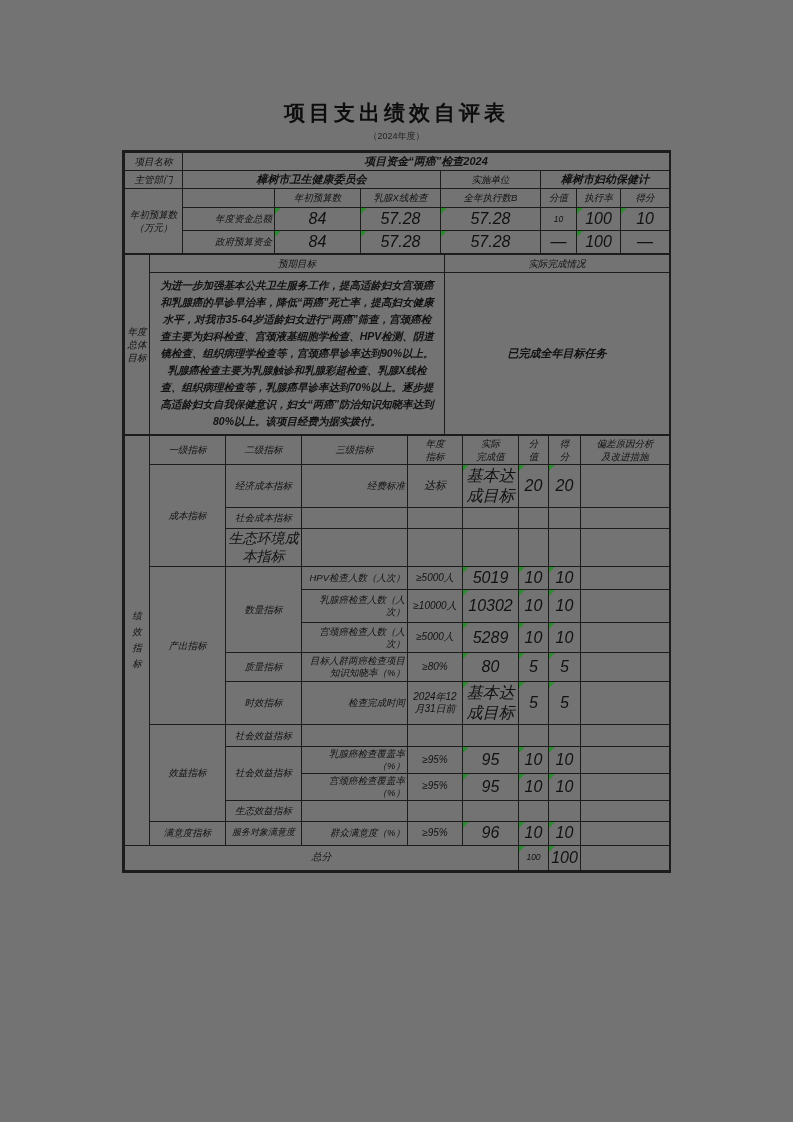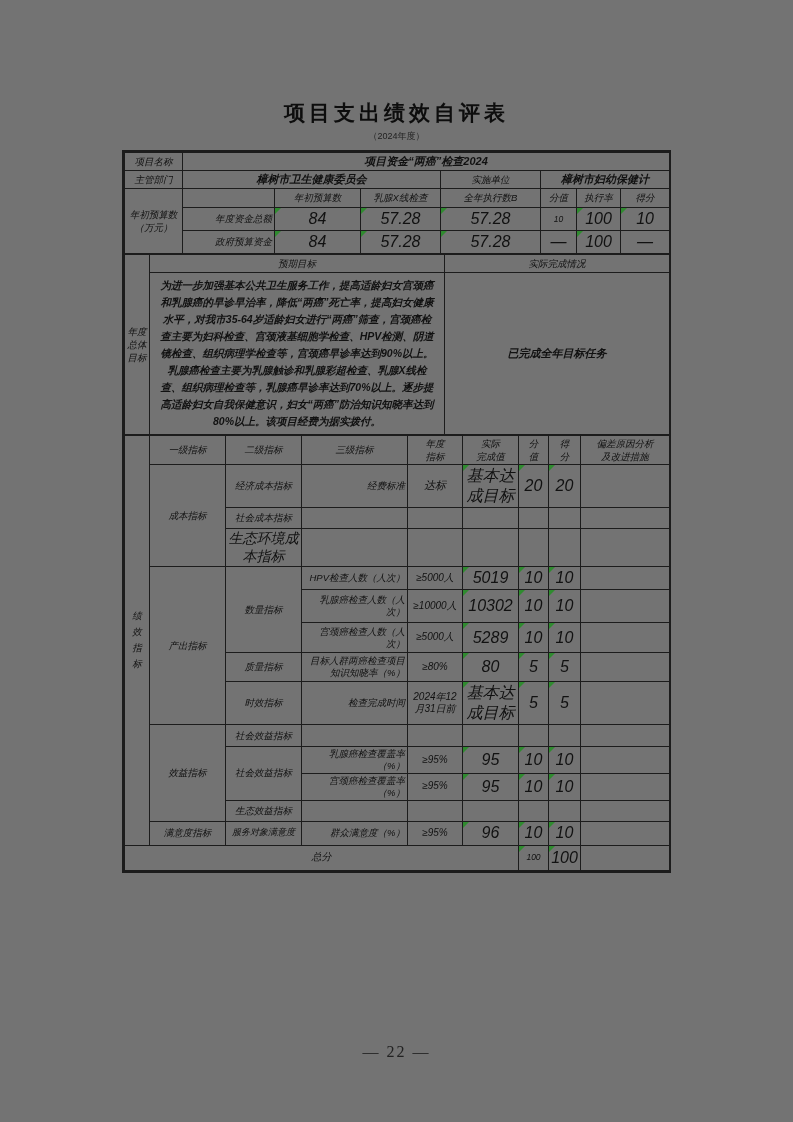--- a/index.html
+++ b/index.html
@@ -341,14 +341,13 @@
       <tr style="height:25px">
         <td colspan="6" class="fs10">总分</td>
         <td class="small-num gt">100</td>
         <td class="fs105 gt">100</td>
         <td></td>
       </tr>
     </tbody>
       </table>
   </div>
 
-  <div class="page-number">— 22 —</div>
 </div>
 
 </body></html>

